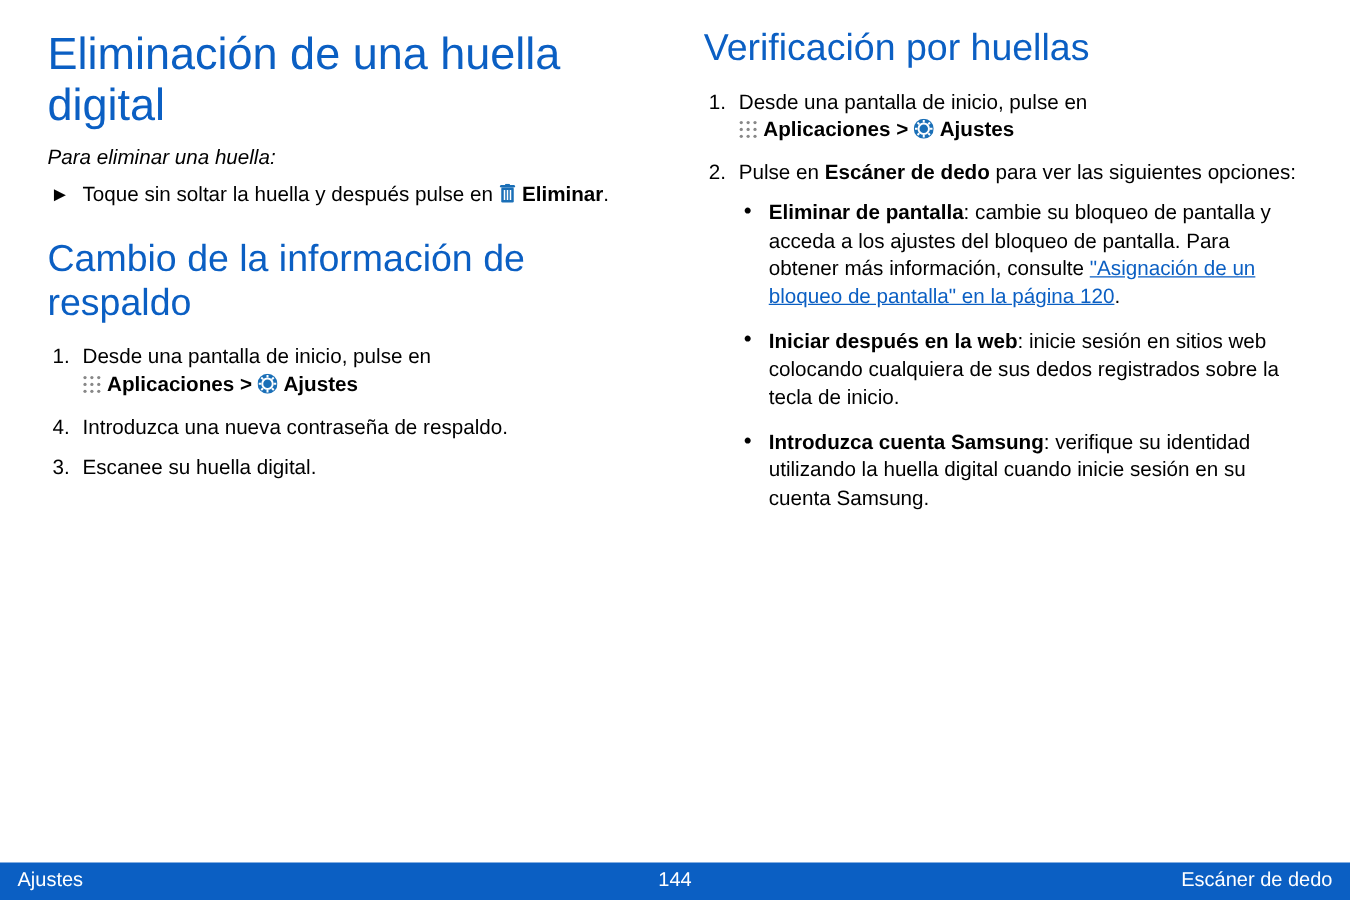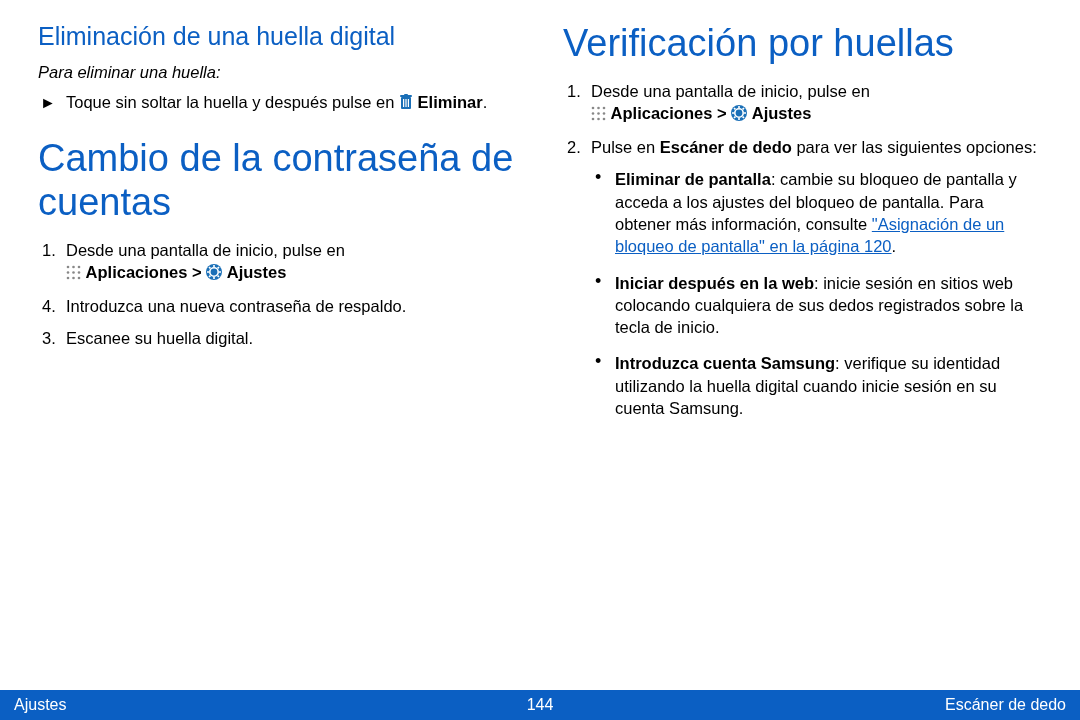--- a/index.html
+++ b/index.html
@@ -13,28 +13,28 @@
   .content {
     display: flex;
     padding: 22px 38px 0 38px;
     gap: 46px;
     font-size: 16.5px;
     line-height: 1.35;
     color: #000;
   }
   .col { flex: 1 1 50%; }
   h2 {
-    font-size: 25px;
+    font-size: 36px;
     font-weight: 400;
     color: #0b5fc3;
     margin-bottom: 10px;
     line-height: 1.15;
   }
   h2.large {
-    font-size: 38px;
+    font-size: 30px;
     margin-top: 22px;
     margin-bottom: 14px;
   }
   p { margin-bottom: 6px; font-style: italic; }
   .intro { margin-bottom: 8px; }
   .arrow-list, ol, ul { list-style: none; }
   .arrow-item {
     position: relative;
     padding-left: 28px;
     margin-bottom: 14px;
@@ -116,21 +116,21 @@
                 <rect x="5" y="0" width="4" height="2" rx="1" fill="#1a6fb7"></rect>
                 <rect x="4" y="5" width="1.2" height="8" fill="#fff"></rect>
                 <rect x="6.4" y="5" width="1.2" height="8" fill="#fff"></rect>
                 <rect x="8.8" y="5" width="1.2" height="8" fill="#fff"></rect>
               </svg>
           </span>
           <span class="bold">Eliminar</span><span>.</span>
         </div>
       </div>
 
-      <h2 class="large">Cambio de la contraseña de cuentas</h2>
+      <h2 class="large">Cambio de la información de respaldo</h2>
 
       <ol class="numbered">
         <li data-num="1">
           <span>Desde una pantalla de inicio, pulse en</span><br>
           <span class="icon">
             <svg width="15" height="15" viewBox="0 0 15 15">
                 <g fill="#888">
                   <circle cx="2" cy="2" r="1.3"></circle>
                   <circle cx="7.5" cy="2" r="1.3"></circle>
                   <circle cx="13" cy="2" r="1.3"></circle>

